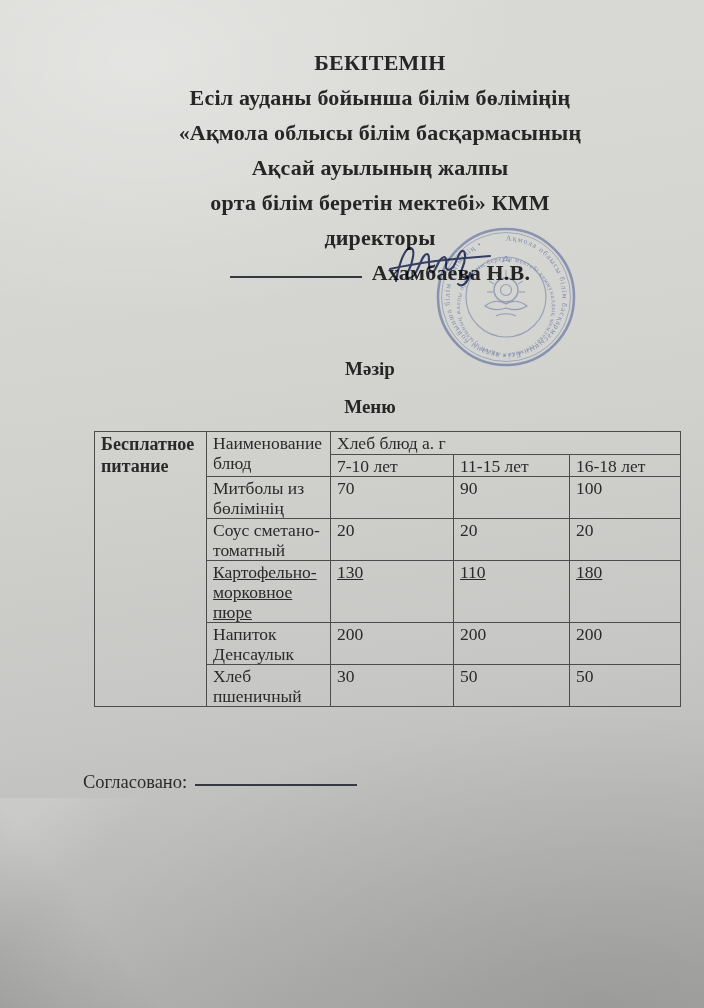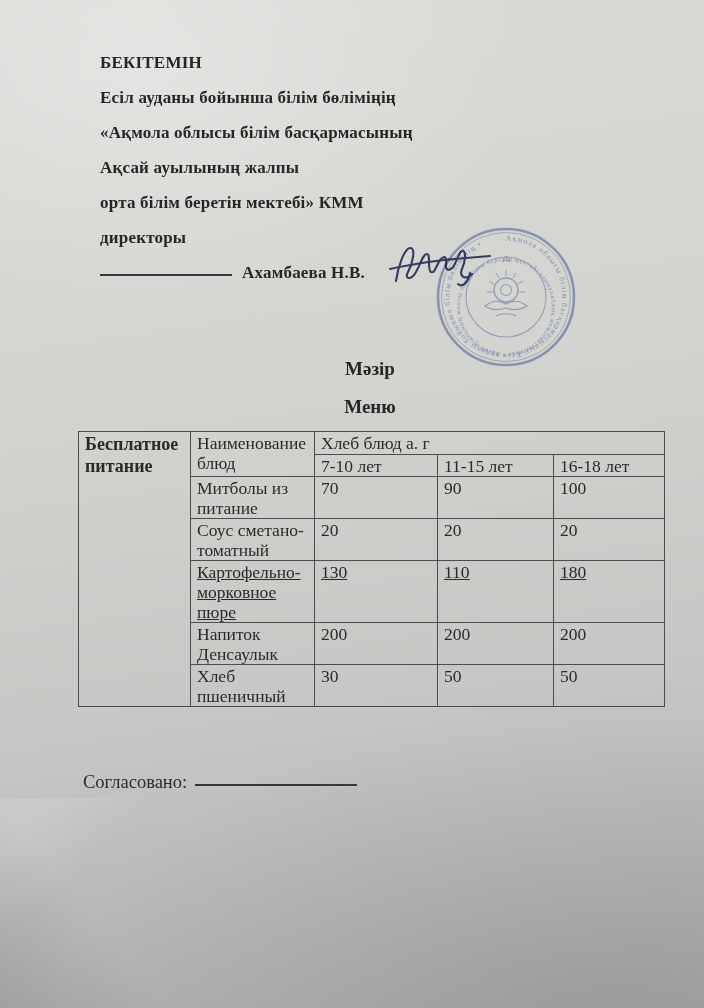--- a/index.html
+++ b/index.html
@@ -14,21 +14,21 @@
   }
   .fold-shadow{
     position:absolute;left:0;bottom:0;width:230px;height:210px;
     background:linear-gradient(52deg, rgba(0,0,0,.10) 0%, rgba(0,0,0,0) 42%),
                linear-gradient(135deg, rgba(255,255,255,.14) 10%, rgba(255,255,255,0) 35%);
     pointer-events:none;
   }
   
   .approval{
     position:absolute;top:45px;right:44px;width:560px;
-    text-align:left;font-weight:bold;font-size:17px;line-height:35px;
+    text-align:center;font-weight:bold;font-size:22px;line-height:35px;
     color:#262626;letter-spacing:.2px;
   }
   .sig-row{white-space:nowrap;}
   .sig-line{
     display:inline-block;width:132px;height:4px;
     border-bottom:2px solid #35383f;margin-right:10px;vertical-align:2px;
   }
   
   .stamp{
     position:absolute;left:433px;top:224px;width:146px;height:146px;
@@ -40,21 +40,21 @@
   }
   
   .title-kk,.title-ru{
     position:absolute;left:0;width:740px;text-align:center;
     font-weight:bold;font-size:19px;color:#262626;
   }
   .title-kk{top:358px;}
   .title-ru{top:396px;}
   
   .menu-table{
-    position:absolute;left:78px;top:431px;width:586px;
+    position:absolute;left:94px;top:431px;width:586px;
     border-collapse:collapse;table-layout:fixed;
     font-size:17.5px;line-height:20px;color:#2a2a2a;
   }
   .menu-table td{
     border:1px solid #4c4c4c;vertical-align:top;
     padding:1px 6px 0 6px;overflow:hidden;
   }
   .menu-table td.free{font-weight:bold;font-size:18px;line-height:22px;}
   .menu-table tr.hdr1 td{height:21px;}
   .menu-table tr.hdr2 td{height:19px;}
@@ -144,21 +144,21 @@
     <td class="free" rowspan="7">Бесплатное питание</td>
     <td rowspan="2">Наименование блюд</td>
     <td colspan="3">Хлеб блюд а. г</td>
   </tr>
   <tr class="hdr2">
     <td>7-10 лет</td>
     <td>11-15 лет</td>
     <td>16-18 лет</td>
   </tr>
   <tr class="r2">
-    <td>Митболы из питание</td>
+    <td>Митболы из бөлімінің</td>
     <td>70</td>
     <td>90</td>
     <td>100</td>
   </tr>
   <tr class="r2">
     <td>Соус сметано-томатный</td>
     <td>20</td>
     <td>20</td>
     <td>20</td>
   </tr>

